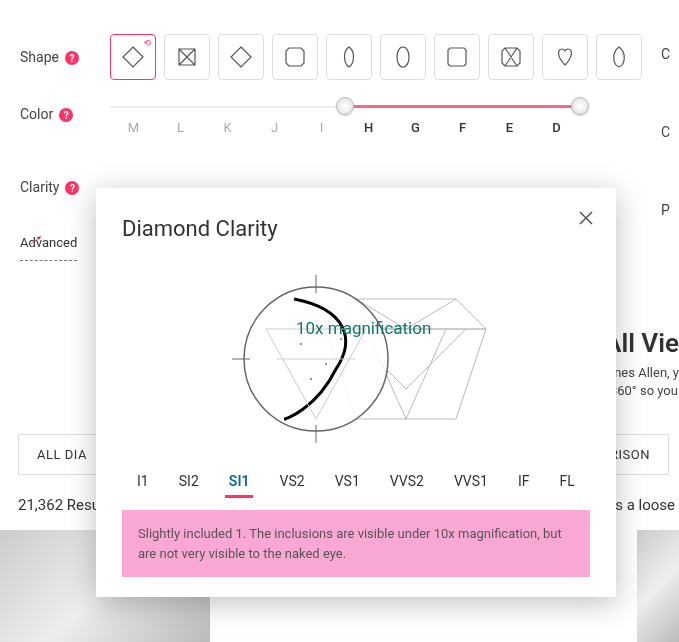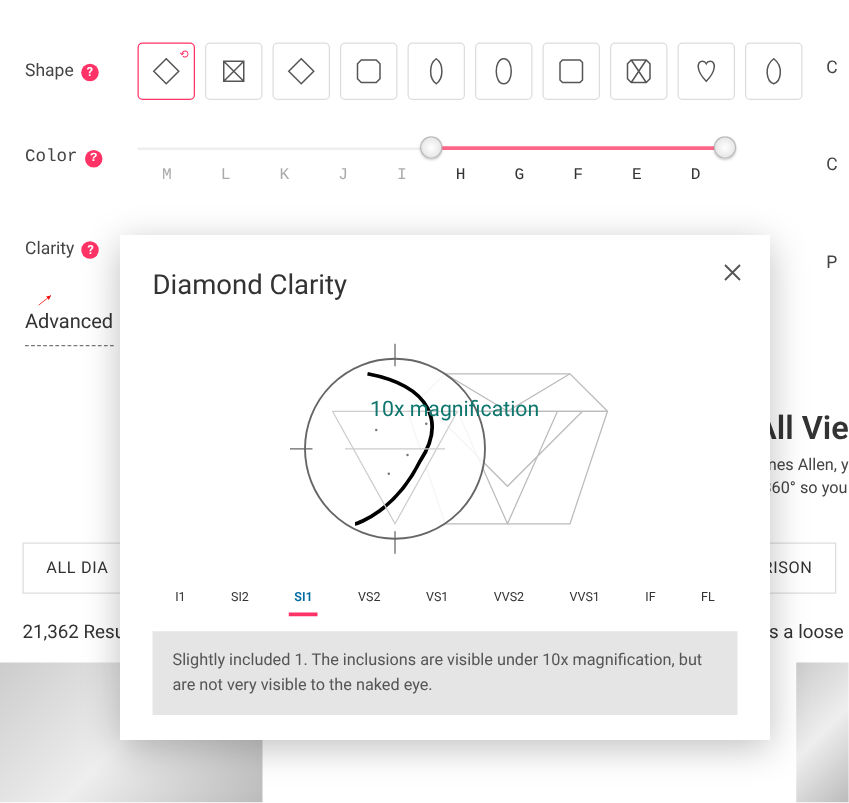--- a/index.html
+++ b/index.html
@@ -41,21 +41,21 @@
     position: absolute; width: 18px; height: 18px; border-radius: 50%;
     background: radial-gradient(#fff,#ddd); border: 1px solid #bbb;
     top: -9px; transform: translateX(-50%); cursor: grab;
     box-shadow: 0 1px 2px rgba(0,0,0,.2);
   }
   .slider-ticks { display: flex; width: 470px; margin-top: 12px; }
   .slider-ticks span { flex: 1; text-align: center; color: #aaa; font-size: 13px;}
   .slider-ticks span.active { color: #333; font-weight: 500;}
   
   .advanced {
-    margin: 40px 0 0 20px; font-size: 16px; border-bottom: 1px dashed #777;
+    margin: 40px 0 0 20px; font-size: 13px; border-bottom: 1px dashed #777;
     display: inline-block; padding-bottom: 10px;
   }
   
   .right-labels { position: absolute; right: 0; top: 46px; width: 18px; color:#444;}
   .right-labels div { margin-bottom: 62px; font-size:14px;}
   .tab-box {
     border: 1px solid #ddd; padding: 12px 18px; font-size: 13px;
     letter-spacing: .5px; margin-right: auto;
   }
   .count { position: absolute; top: 496px; left: 18px; font-size: 15px; color:#333;}
@@ -74,26 +74,26 @@
   }
   .modal h2 { font-size: 22px; font-weight: 400; color: #333; margin-bottom: 20px;}
   .close {
     position: absolute; top: 20px; right: 20px; cursor: pointer;
     width: 20px; height: 20px; display:flex;align-items:center;justify-content:center;
   }
   .close svg { stroke: #555; stroke-width: 1.5; }
   .magnify-label { position:absolute; left:200px; top:130px; font-size:17px; color:#0f766e;}
   .clarity-tabs {
     display: flex; justify-content: space-around; margin-top: 18px;
-    font-size: 10px; color: #333;
+    font-size: 14px; color: #333;
   }
   .clarity-tabs span { cursor: pointer; padding: 6px 4px;}
   .clarity-tabs span.active { font-weight:600; border-bottom: 3px solid #f36; color:#0369a1;}
   .clarity-desc {
-    background: #e5e5e5; padding: 14px 16px; margin-top: 12px;
+    background: #f9a8d4; padding: 14px 16px; margin-top: 12px;
     font-size: 13px; line-height: 1.5; color: #555;
   }
   .diagram { display:flex; justify-content:center; margin: 28px 0 12px; position:relative; height:180px;}
   .arrow {
     position:absolute; left: 8px; top: 260px; width: 72px; height: 4px;
     transform-origin: left center; transform: rotate(-38deg);
   }
   .arrow-line { stroke:#e11; stroke-width:3;}
 </style>
 </head>
@@ -156,21 +156,21 @@
       </div>
       <div class="shape-box">
         <svg class="shape-svg" viewBox="0 0 24 24">
           <path d="M12 2 C20 8 18 20 12 22 C6 20 4 8 12 2 Z"></path>
         </svg>
       </div>
     </div>
 </div>
 
 
-<div class="row" style="margin-top:38px; align-items:flex-start;font-family:Liberation Mono, monospace;">
+<div class="row" style="margin-top:26px; align-items:flex-start;">
   <div class="label">
     <span>Color</span>
     <span class="help">?</span>
   </div>
   <div class="slider-wrap">
     <div class="slider-track">
       <div class="slider-fill" id="color-fill" style="left: 235px; width: 235px;"></div>
       <div class="handle" id="h1" style="left: 235px;"></div>
       <div class="handle" id="h2" style="left: 470px;"></div>
     </div>

